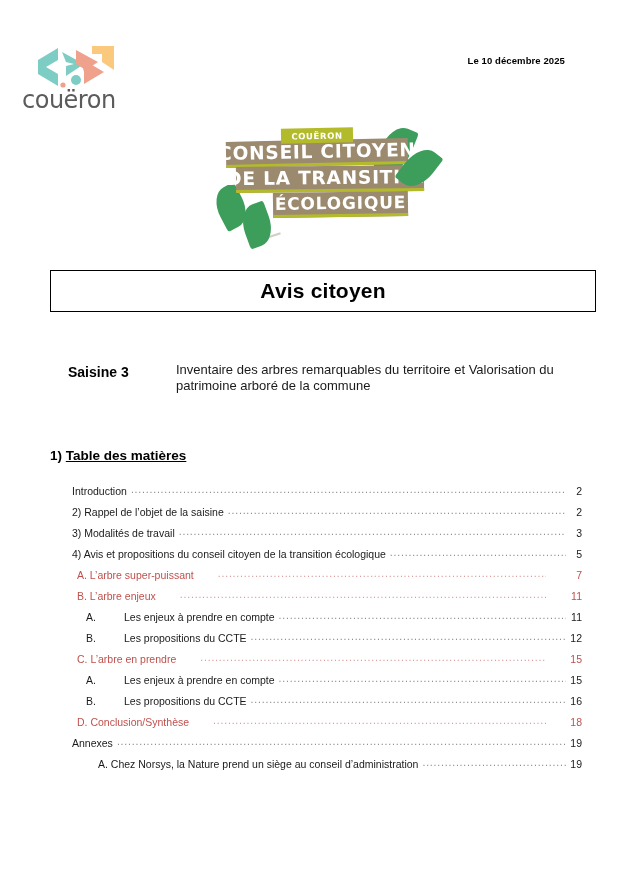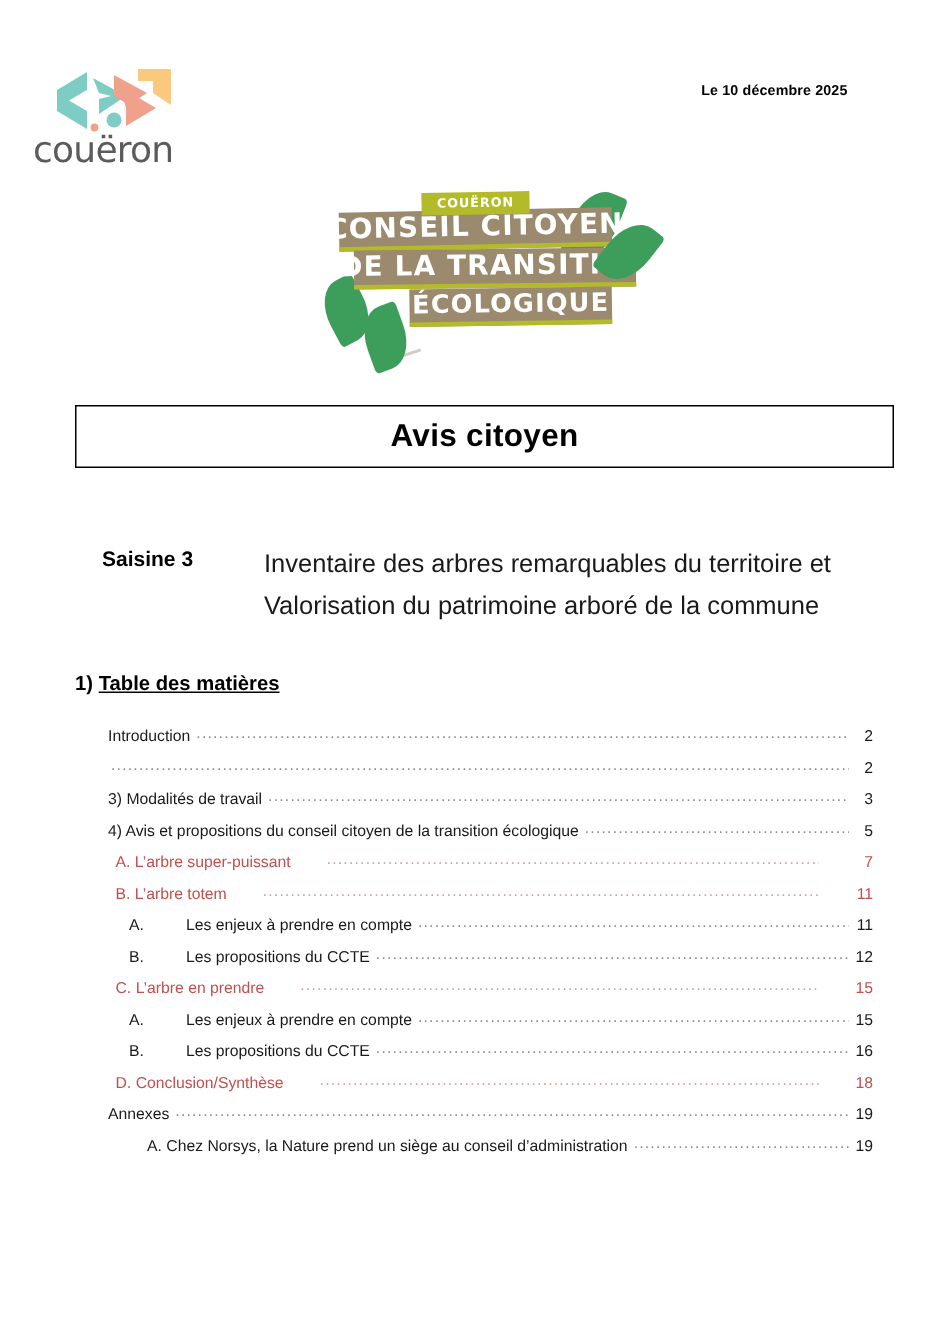--- a/index.html
+++ b/index.html
@@ -172,22 +172,22 @@
     top: 2px;
     font-size: 14px;
     font-weight: bold;
     white-space: nowrap;
   }
   #saisine-desc {
     position: absolute;
     left: 108px;
     top: 0;
     width: 420px;
-    font-size: 17px;
-    line-height: 28px;
+    font-size: 13px;
+    line-height: 16px;
     color: #1a1a1a;
   }
 
   
   #toc {
     position: absolute;
     left: 50px;
     top: 448px;
     width: 532px;
   }
@@ -294,40 +294,41 @@
     <span class="toc-num">1)</span>
     <span class="toc-head-text">Table des matières</span>
   </div>
   <div id="toc-list">
       <div class="toc-entry lvl-0">
         <span class="label">Introduction</span>
         <span class="leader">............................................................................................................................................................................................................................</span>
         <span class="page">2</span>
       </div>
       <div class="toc-entry lvl-0">
+        <span class="label">2) Rappel de l’objet de la saisine</span>
         <span class="leader">............................................................................................................................................................................................................................</span>
         <span class="page">2</span>
       </div>
       <div class="toc-entry lvl-0">
         <span class="label">3) Modalités de travail</span>
         <span class="leader">............................................................................................................................................................................................................................</span>
         <span class="page">3</span>
       </div>
       <div class="toc-entry lvl-0">
         <span class="label">4) Avis et propositions du conseil citoyen de la transition écologique</span>
         <span class="leader">............................................................................................................................................................................................................................</span>
         <span class="page">5</span>
       </div>
       <div class="toc-entry lvl-1 red">
         <span class="label">A. L’arbre super-puissant</span>
         <span class="leader">............................................................................................................................................................................................................................</span>
         <span class="page">7</span>
       </div>
       <div class="toc-entry lvl-1 red">
-        <span class="label">B. L’arbre totem</span>
+        <span class="label">B. L’arbre enjeux</span>
         <span class="leader">............................................................................................................................................................................................................................</span>
         <span class="page">11</span>
       </div>
       <div class="toc-entry lvl-2">
         <span class="marker sub-letter">A.</span>
         <span class="label">Les enjeux à prendre en compte</span>
         <span class="leader">............................................................................................................................................................................................................................</span>
         <span class="page">11</span>
       </div>
       <div class="toc-entry lvl-2">

